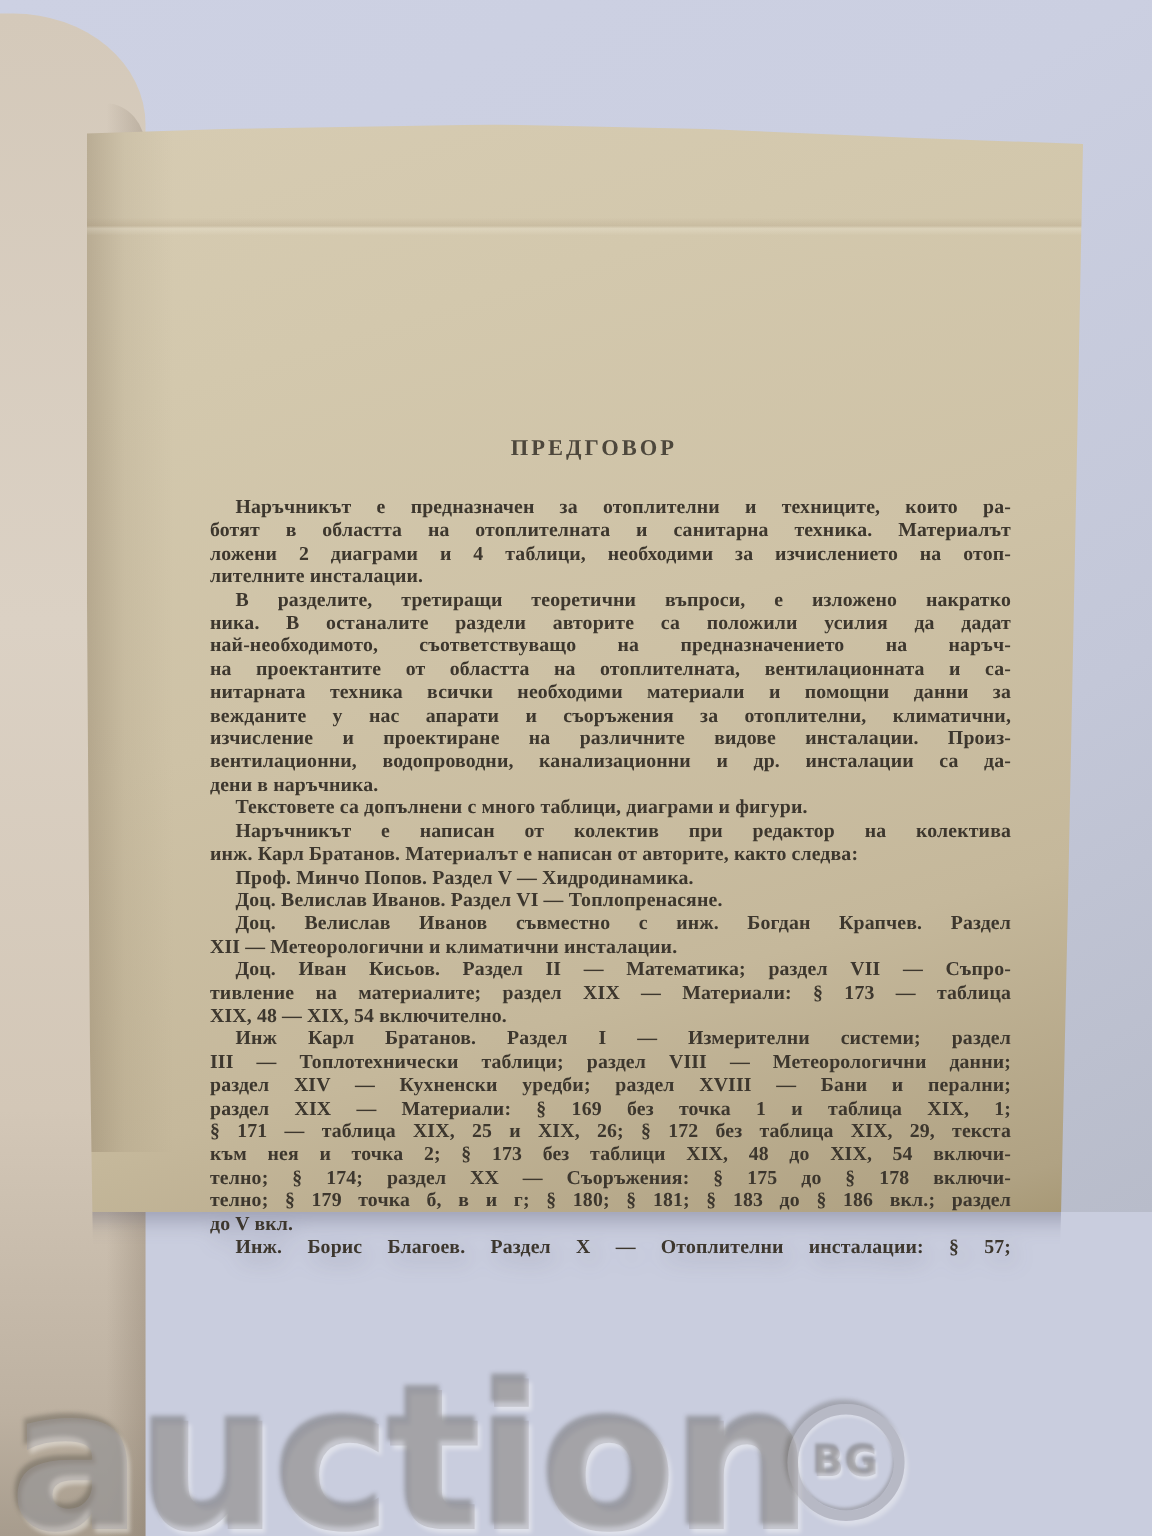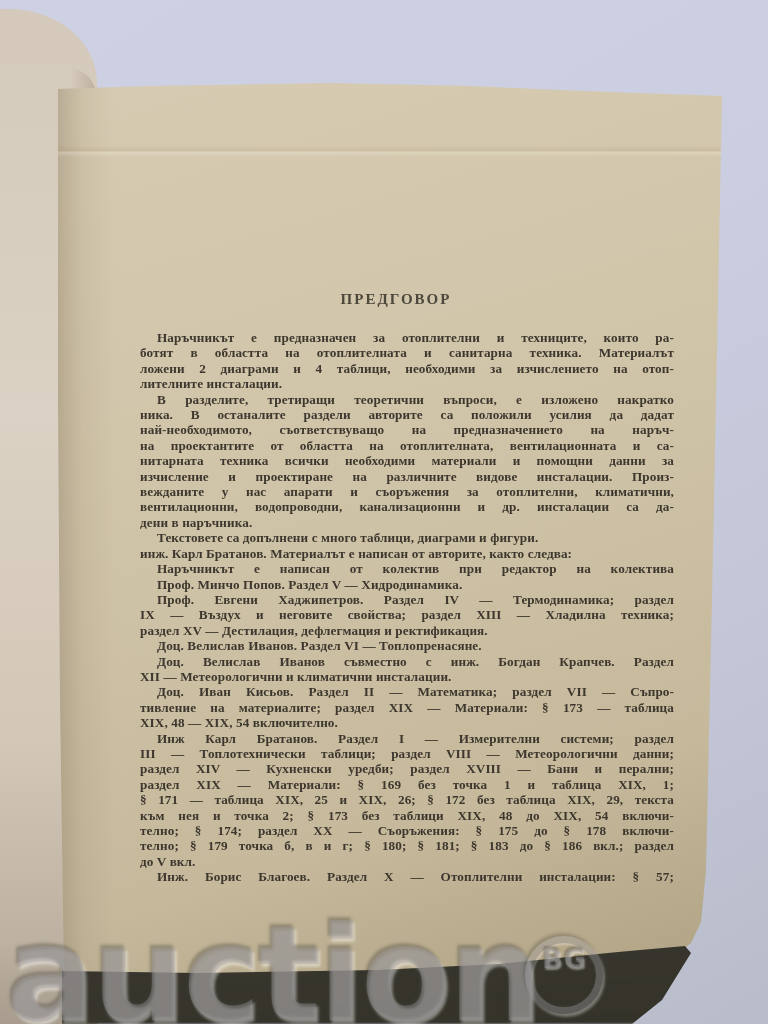--- a/index.html
+++ b/index.html
@@ -1,21 +1,21 @@
 <!DOCTYPE html>
 <html lang="bg" style="--background: #c9cdde; --page: #cfc4a9; --page-dark: #b0a283; --turned-page: #d8cdc0; --text: #3d372e; --shadow-band: #43423a;"><head>
 <meta charset="utf-8">
 <style>
   html,body{margin:0;padding:0;}
   body{
     width:768px;height:1024px;overflow:hidden;
     font-family:"Liberation Serif","DejaVu Serif",serif;
     background:var(--background,#c9cdde);
   }
-  .photo{position:relative;width:768px;height:1024px;}
+  .photo{position:relative;width:768px;height:808px;}
 
   
   .backdrop{
     position:absolute;inset:0;
     background:linear-gradient(150deg,#cdd1e3 0%,#cbcfe1 35%,#c3c7d8 70%,#b8bcca 100%);
   }
 
   
   .turned-page{
     position:absolute;left:0;top:9px;width:97px;height:1015px;
@@ -90,21 +90,21 @@
   }
   .wm-word{
     font-size:132px;line-height:1;letter-spacing:-3px;
     text-shadow:-2px -3px 3px rgba(66,62,55,.35), 2px 3px 3px rgba(255,255,252,.42);
   }
   .wm-badge{
     box-sizing:border-box;
     width:78px;height:78px;margin-left:-14px;margin-top:2px;
     border:7px solid rgba(158,156,160,.40);
     border-radius:50%;
-    display:flex;align-items:flex-start;justify-content:center;
+    display:flex;align-items:center;justify-content:center;
     box-shadow:2px 3px 3px rgba(255,255,252,.35), -2px -3px 3px rgba(66,62,55,.28),
                inset 1px 2px 2px rgba(255,255,252,.30), inset -1px -2px 2px rgba(66,62,55,.25);
   }
   .wm-badge span{
     font-size:27px;letter-spacing:1px;
     text-shadow:-1px -2px 2px rgba(66,62,55,.35), 1px 2px 2px rgba(255,255,252,.42);
   }
 </style>
 </head>
 <body>
@@ -127,39 +127,34 @@
             <div class="line">ботят в областта на отоплителната и санитарна техника. Материалът</div>
             <div class="line">ложени 2 диаграми и 4 таблици, необходими за изчислението на отоп-</div>
             <div class="line plast">лителните инсталации.</div>
           </div>
           <div class="para">
             <div class="line first">В разделите, третиращи теоретични въпроси, е изложено накратко</div>
             <div class="line">ника. В останалите раздели авторите са положили усилия да дадат</div>
             <div class="line">най-необходимото, съответствуващо на предназначението на наръч-</div>
             <div class="line">на проектантите от областта на отоплителната, вентилационната и са-</div>
             <div class="line">нитарната техника всички необходими материали и помощни данни за</div>
+            <div class="line">вежданите у нас апарати и съоръжения за отоплителни, климатични,</div>
             <div class="line">изчисление и проектиране на различните видове инсталации. Произ-</div>
-            <div class="line">вежданите у нас апарати и съоръжения за отоплителни, климатични,</div>
             <div class="line">вентилационни, водопроводни, канализационни и др. инсталации са да-</div>
             <div class="line plast">дени в наръчника.</div>
           </div>
           <div class="para">
             <div class="line first plast">Текстовете са допълнени с много таблици, диаграми и фигури.</div>
           </div>
           <div class="para">
+            <div class="line first">Наръчникът е написан от колектив при редактор на колектива</div>
             <div class="line plast">инж. Карл Братанов. Материалът е написан от авторите, както следва:</div>
-            <div class="line first">Наръчникът е написан от колектив при редактор на колектива</div>
           </div>
           <div class="para">
             <div class="line first plast">Проф. Минчо Попов. Раздел V — Хидродинамика.</div>
-          </div>
-          <div class="para">
-            <div class="line first">Проф. Евгени Хаджипетров. Раздел IV — Термодинамика; раздел</div>
-            <div class="line">IX — Въздух и неговите свойства; раздел XIII — Хладилна техника;</div>
-            <div class="line plast">раздел XV — Дестилация, дефлегмация и ректификация.</div>
           </div>
           <div class="para">
             <div class="line first plast">Доц. Велислав Иванов. Раздел VI — Топлопренасяне.</div>
           </div>
           <div class="para">
             <div class="line first">Доц. Велислав Иванов съвместно с инж. Богдан Крапчев. Раздел</div>
             <div class="line plast">XII — Метеорологични и климатични инсталации.</div>
           </div>
           <div class="para">
             <div class="line first">Доц. Иван Кисьов. Раздел II — Математика; раздел VII — Съпро-</div>

